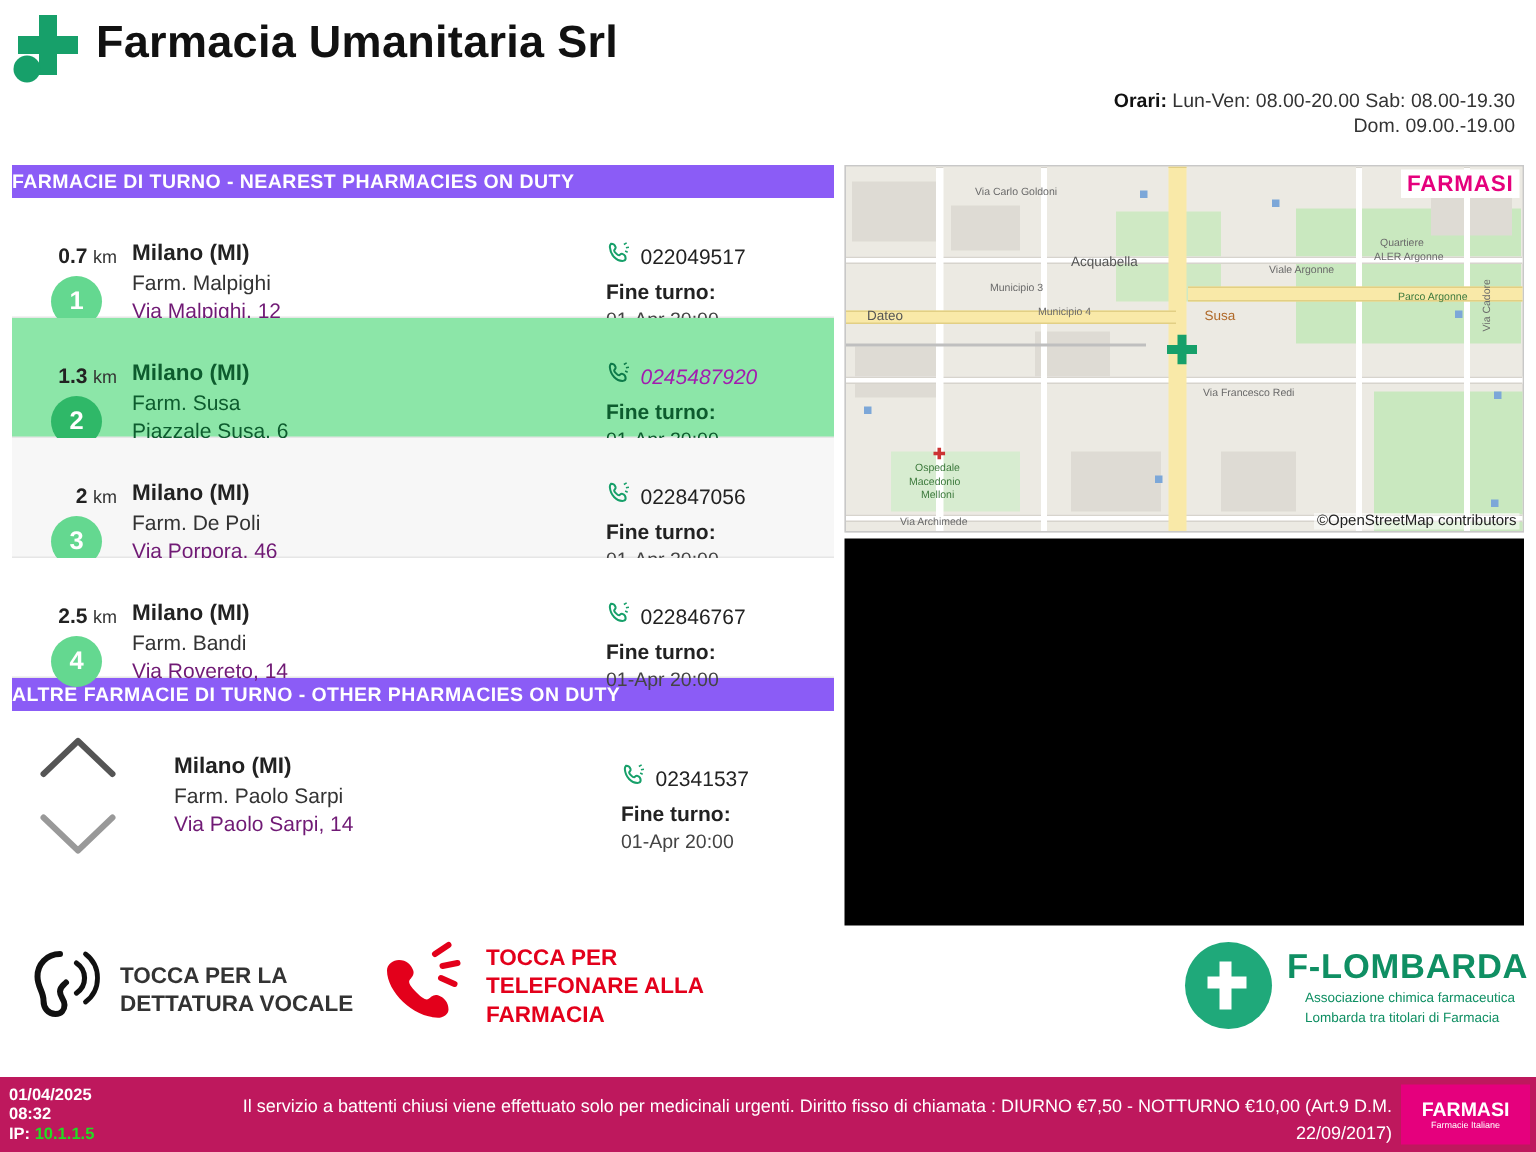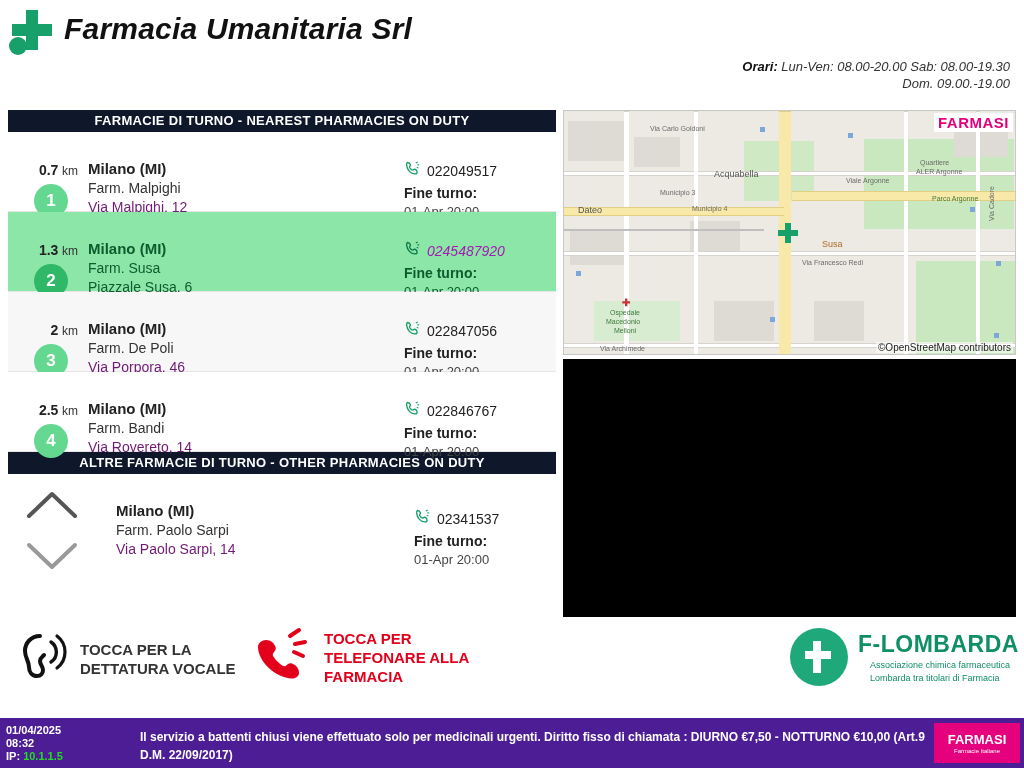--- a/index.html
+++ b/index.html
@@ -6,21 +6,21 @@
   html, body {
     margin: 0; padding: 0;
     width: 1024px; height: 768px;
     font-family: "Liberation Sans", sans-serif;
     background: #ffffff;
     overflow: hidden;
   }
   #app { position: relative; width: 1024px; height: 768px; }
 
   
-  .header { position: relative; height: 104px; font-style: italic; }
+  .header { position: relative; height: 104px; }
   .logo-cross {
     position: absolute; left: 8px; top: 8px; width: 48px; height: 48px;
   }
   .pharmacy-title {
     position: absolute; left: 64px; top: 12px;
     font-size: 30px; font-weight: bold; color: #111; letter-spacing: .2px;
   }
   .addr-line {
     position: absolute; left: 8px; top: 66px;
     display: flex; align-items: center; gap: 6px;
@@ -33,22 +33,22 @@
   .hours {
     position: absolute; right: 14px; top: 58px;
     width: 290px; text-align: right;
     font-size: 13px; color: #333; line-height: 17px;
   }
   .hours b { color: #111; }
 
   
   .left-col { position: absolute; left: 8px; top: 110px; width: 548px; }
   .band {
-    background: #0f172a; color: #ffffff;
-    height: 22px; line-height: 22px; text-align: center;
+    background: #8b5cf6; color: #ffffff;
+    height: 22px; line-height: 22px; text-align: left;
     font-size: 13px; font-weight: bold; letter-spacing: .3px;
   }
   .band.second { margin-top: 0; }
 
   .row {
     position: relative; height: 80px;
     border-bottom: 1px solid #e6e6e6;
     background: #fff;
   }
   .row.alt { background: #f7f7f7; }
@@ -159,30 +159,30 @@
   .flomb-circle {
     width: 58px; height: 58px; border-radius: 50%;
     background: #1fa97a; display:flex; align-items:center; justify-content:center;
   }
   .flomb-text .t1 { font-size: 23px; font-weight: bold; color: #0f8f63; letter-spacing: .5px; }
   .flomb-text .t2 { font-size: 9px; color: #0f8f63; line-height: 11px; margin-top: 2px; margin-left: 12px; }
 
   
   .footer {
     position: absolute; left: 0; bottom: 0; width: 1024px; height: 50px;
-    background: #4c1d95; color: #fff;
+    background: #be185d; color: #fff;
   }
   .footer .dt {
     position: absolute; left: 6px; top: 6px; font-size: 11px; font-weight: bold; line-height: 13px;
   }
   .footer .ip { position: absolute; left: 6px; top: 32px; font-size: 11px; font-weight: bold; }
   .footer .ip .val { color: #22dd22; }
   .footer .note {
     position: absolute; left: 140px; right: 96px; top: 10px;
-    text-align: left; font-size: 12px; line-height: 18px; font-weight: bold;
+    text-align: right; font-size: 12px; line-height: 18px;
   }
   .footer .badge-pink {
     position: absolute; right: 4px; top: 5px;
     width: 86px; height: 40px; background: #e5007d; color: #fff;
     display: flex; flex-direction: column; align-items: center; justify-content: center;
     font-size: 13px; font-weight: bold;
   }
   .footer .badge-pink .sub { font-size: 6px; font-weight: normal; margin-top: 1px; }
 </style>
 </head>
@@ -394,21 +394,21 @@
 
       <div class="maplabel" style="left:86px; top:14px;">Via Carlo Goldoni</div>
       <div class="maplabel big" style="left:150px; top:58px;">Acquabella</div>
       <div class="maplabel" style="left:356px; top:48px;">Quartiere</div>
       <div class="maplabel" style="left:352px; top:57px;">ALER Argonne</div>
       <div class="maplabel" style="left:282px; top:66px;">Viale Argonne</div>
       <div class="maplabel green" style="left:368px; top:84px;">Parco Argonne</div>
       <div class="maplabel" style="left:96px; top:78px;">Municipio 3</div>
       <div class="maplabel" style="left:128px; top:94px;">Municipio 4</div>
       <div class="maplabel big" style="left:14px; top:94px;">Dateo</div>
-      <div class="maplabel big" style="left:258px; top:94px; color:#b06a2a;margin-top:34px;">Susa</div>
+      <div class="maplabel big" style="left:239px; top:94px; color:#b06a2a;">Susa</div>
       <div class="maplabel" style="left:238px; top:148px;">Via Francesco Redi</div>
       <div class="maplabel green" style="left:46px; top:198px;">Ospedale</div>
       <div class="maplabel green" style="left:42px; top:207px;">Macedonio</div>
       <div class="maplabel green" style="left:50px; top:216px;">Melloni</div>
       <div class="maplabel" style="left:36px; top:234px;">Via Archimede</div>
       <div class="maplabel rot" style="left:424px; top:110px;">Via Cadore</div>
 
       <div class="farmasi-tag">FARMASI</div>
       <div class="osm-credit">©OpenStreetMap contributors</div>
     </div>

